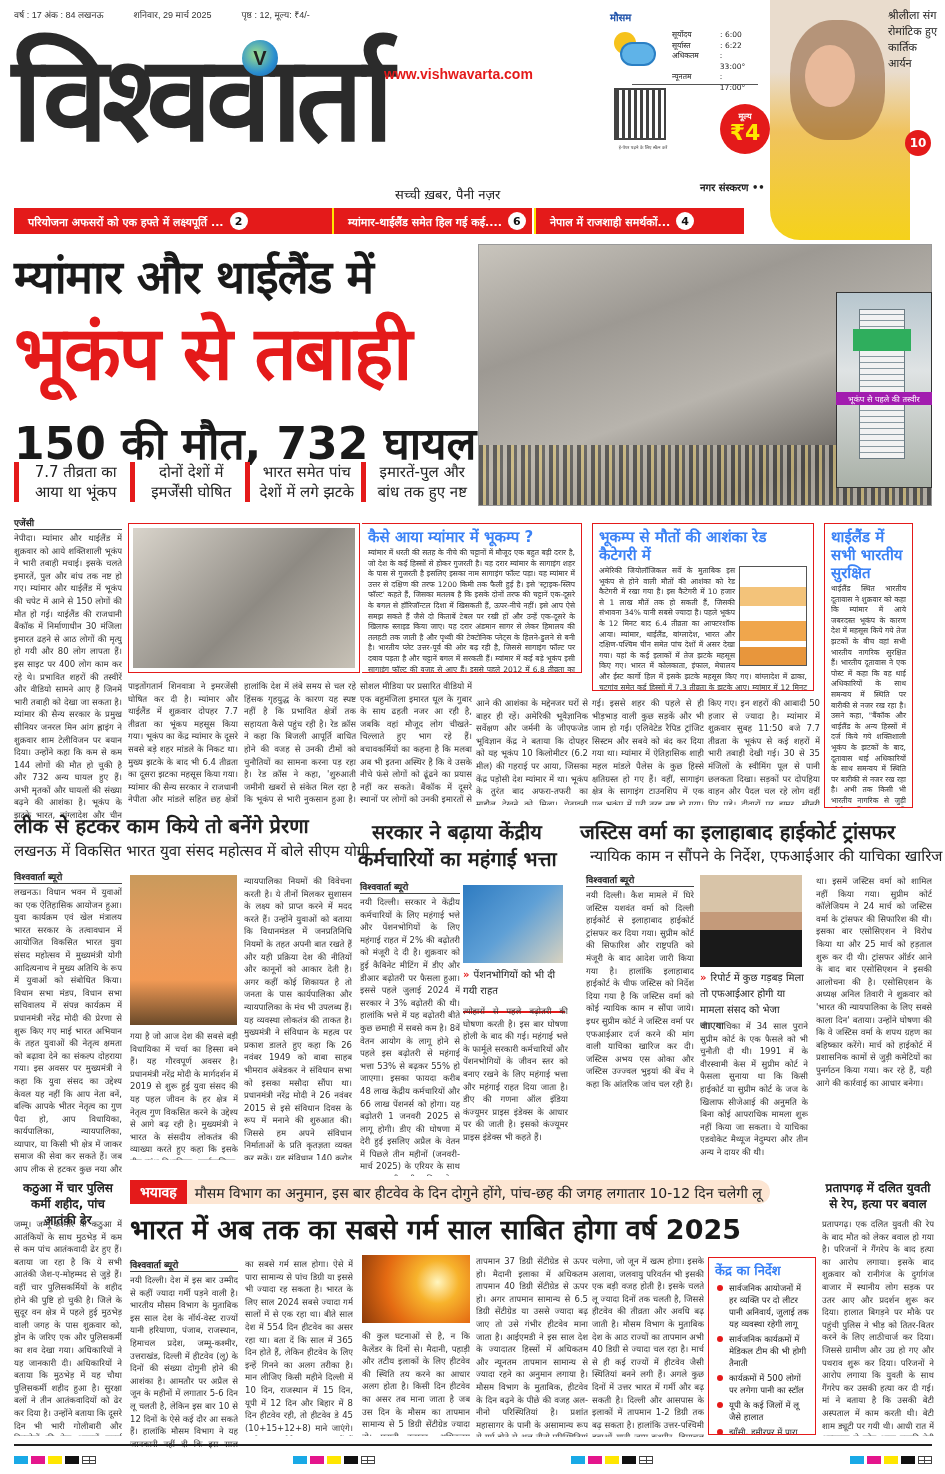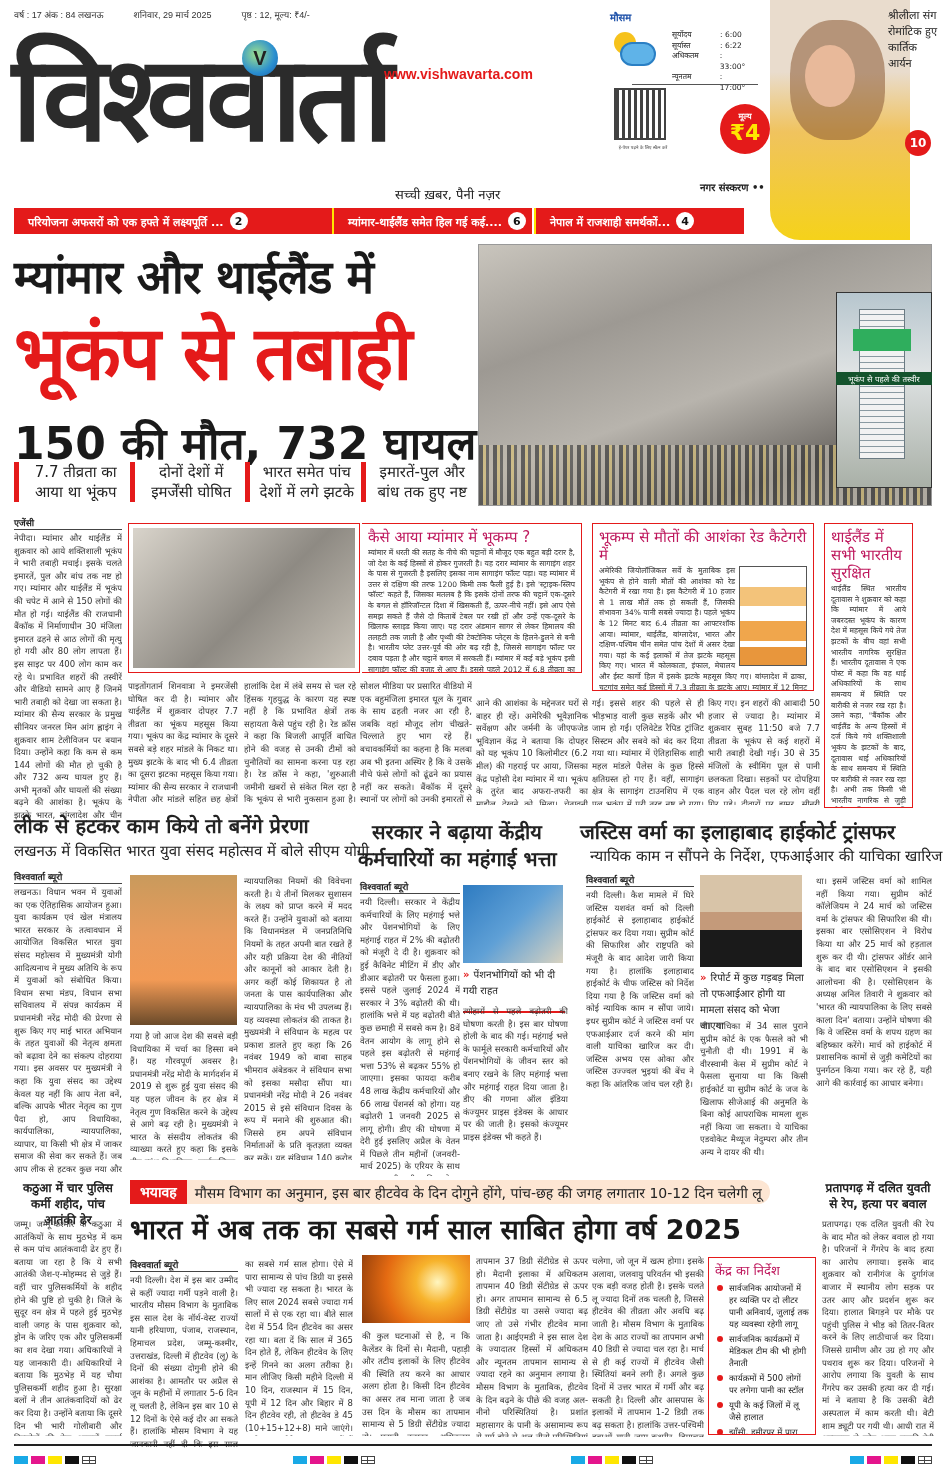--- a/index.html
+++ b/index.html
@@ -37,25 +37,25 @@
 .h1a{top:244px;left:14px;font-size:46px;font-weight:bold;color:#1a1a1a;letter-spacing:-1px;white-space:nowrap}
 .h1b{top:300px;left:14px;font-size:74px;font-weight:bold;color:#e41a1a;letter-spacing:-2px;white-space:nowrap}
 .h1c{top:412px;left:14px;font-size:44px;font-weight:bold;color:#1a1a1a;white-space:nowrap}
 .subs{top:462px;left:14px;width:462px;display:flex}
 .sub{flex:1;font-size:15px;line-height:20px;text-align:center;border-left:5px solid #e41a1a;padding-left:3px;color:#222}
 .mainphoto{top:244px;left:478px;width:454px;height:262px;background:linear-gradient(160deg,#c9c5bd 0%,#9d9993 30%,#b8b4ad 55%,#6f6b66 80%,#8d8a86 100%);border:1px solid #999}
 .mainphoto .crowd{position:absolute;bottom:0;left:0;right:0;height:60px;background:repeating-linear-gradient(90deg,#3a3a3a 0 4px,#d6c07a 4px 7px,#4b4b4b 7px 10px,#bfb9ad 10px 14px);opacity:.7}
 .inset{top:292px;left:836px;width:96px;height:196px;background:linear-gradient(180deg,#b7c6ce 0%,#dfe3e4 40%,#a9b0a7 100%);border:1px solid #333}
 .inset .tower{position:absolute;top:16px;left:22px;width:46px;height:150px;background:repeating-linear-gradient(0deg,#f2f2f2 0 5px,#8a9aa2 5px 6px);border:1px solid #6a7a82}
 .inset .green{position:absolute;top:36px;left:16px;width:58px;height:22px;background:#2fae5d}
-.inset-cap{top:372px;left:836px;width:96px;font-size:8px;color:#fff;background:#14532d;padding:1px 2px;text-align:center}
+.inset-cap{top:392px;left:836px;width:96px;font-size:8px;color:#fff;background:#a21caf;padding:1px 2px;text-align:center}
 .col{font-size:8.5px;line-height:12.6px;color:#333;text-align:justify}
 .byline{font-size:9px;font-weight:bold;border-bottom:1px solid #444;margin-bottom:2px;color:#222}
 .boxed{border:1px solid #e41a1a;padding:4px 6px}
-.boxtitle{font-size:15px;font-weight:normal;color:#be185d;line-height:18px;margin-bottom:2px}
+.boxtitle{font-size:15px;font-weight:bold;color:#3b82f6;line-height:18px;margin-bottom:2px}
 .photo{background:linear-gradient(135deg,#d9d4cb,#8e8a83 55%,#c8c2b7)}
 .h2{font-size:20px;font-weight:bold;color:#222;white-space:nowrap}
 .h2s{font-size:15px;color:#222;white-space:nowrap}
 .capr{font-size:10px;color:#222;line-height:16px}
 .capr b{color:#e41a1a;margin-right:4px}
 .banner{top:1180px;left:130px;width:640px;height:24px;background:#fde6d3;border-radius:0 12px 12px 0;display:flex;align-items:center;font-size:14px;color:#222;white-space:nowrap;overflow:hidden}
 .banner .k{background:#e41a1a;color:#fff;padding:0 10px;height:24px;line-height:24px;margin-right:8px;font-weight:bold}
 .h3{top:1210px;left:130px;font-size:27px;font-weight:bold;color:#1a1a1a;white-space:nowrap}
 .bullets{list-style:none;font-size:8.5px;line-height:12px}
 .bullets li{position:relative;padding-left:14px;margin-bottom:3px}

